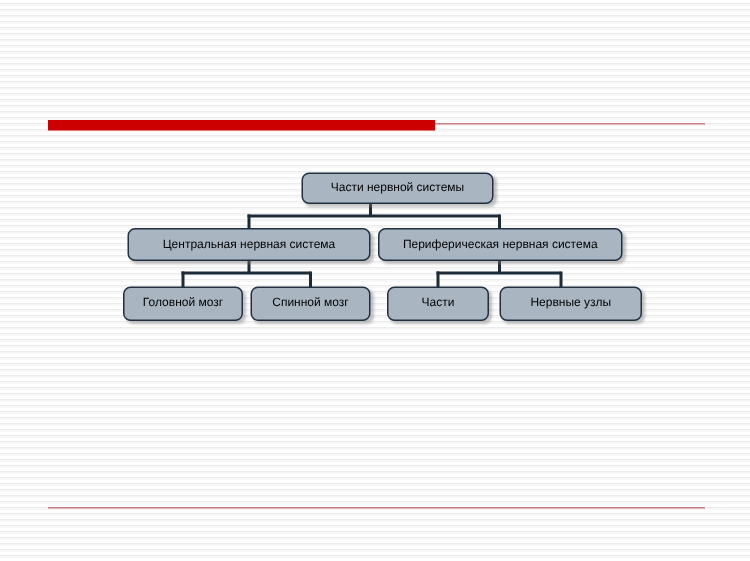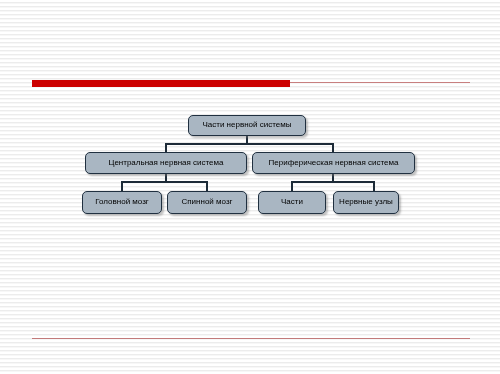--- a/index.html
+++ b/index.html
@@ -75,44 +75,44 @@
     color: #000000;
     display: flex;
     align-items: center;
     justify-content: center;
     text-align: center;
     line-height: 1.05;
     white-space: nowrap;
   }
 
   .node-root {
-    left: 188px;
+    left: 201px;
     top: 115px;
-    width: 118px;
+    width: 128px;
     height: 21px;
     font-size: 8px;
   }
 
   .node-l2 {
     top: 152px;
     height: 22px;
     font-size: 8px;
   }
   .node-cns  { left: 85px;  width: 162px; }
   .node-pns  { left: 252px; width: 163px; }
 
   .node-l3 {
     top: 191px;
     height: 23px;
     font-size: 8px;
   }
   .node-brain  { left: 82px;  width: 80px; }
   .node-spine  { left: 167px; width: 80px; }
   .node-nerves { left: 258px; width: 68px; }
-  .node-ganglia{ left: 333px; width: 66px; }
+  .node-ganglia{ left: 333px; width: 95px; }
 
   
   .conn {
     position: absolute;
     background: #1d2b38;
   }
   .v { width: 2px; }
   .h { height: 2px; }
 
   

